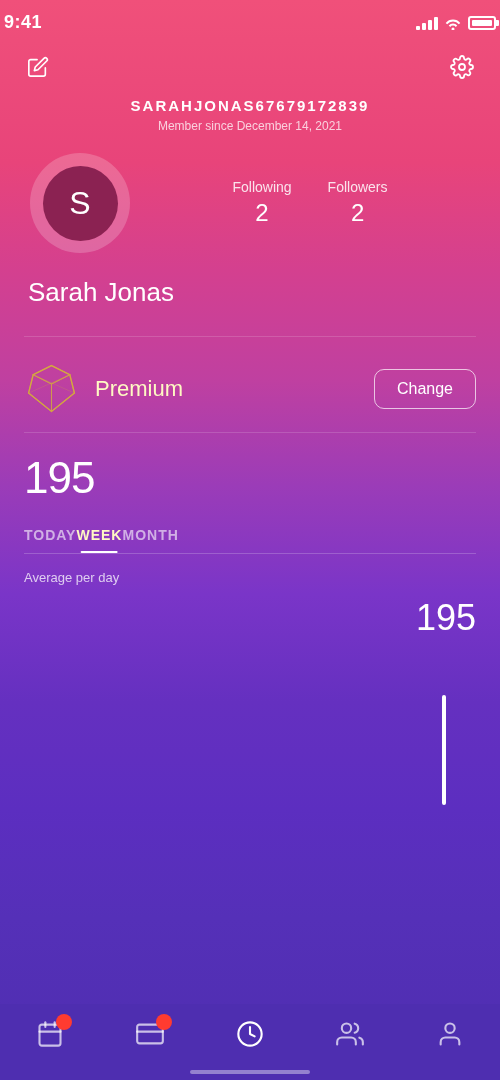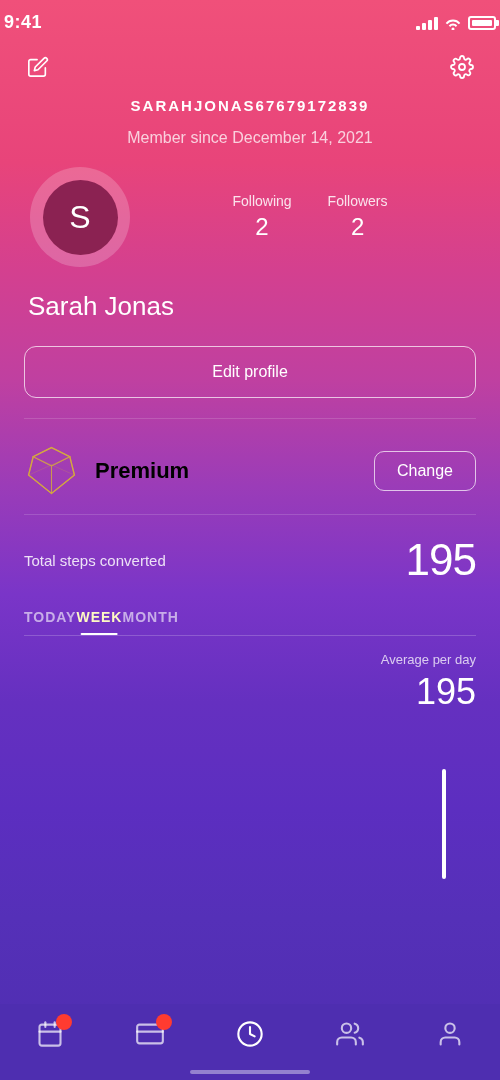--- a/index.html
+++ b/index.html
@@ -133,22 +133,22 @@
     }
     .username-text {
       color: white;
       font-size: 15px;
       font-weight: 600;
       letter-spacing: 2px;
       text-transform: uppercase;
     }
     .member-since {
       color: rgba(255,255,255,0.75);
-      font-size: 16px;
-      margin-top: 15px;
+      font-size: 12px;
+      margin-top: 5px;
     }
 
     
     .profile-section {
       display: flex;
       align-items: center;
       padding: 16px 30px;
       gap: 20px;
     }
 
@@ -224,23 +224,23 @@
 
     
     .premium-section {
       margin: 24px 24px 16px;
       display: flex;
       align-items: center;
       gap: 16px;
     }
 
     .premium-label {
-      color: #000000;
+      color: #fef9c3;
       font-size: 22px;
-      font-weight: 700;
+      font-weight: 400;
       flex: 1;
     }
 
     .change-btn {
       border: 1.5px solid rgba(255,255,255,0.7);
       border-radius: 10px;
       padding: 10px 22px;
       color: white;
       font-size: 16px;
       cursor: pointer;
@@ -310,24 +310,24 @@
       background: rgba(255,255,255,0.2);
       margin: 0 24px;
     }
 
     
     .chart-area {
       padding: 16px 24px 0;
     }
 
     .avg-label {
-      text-align: right;
+      text-align: left;
       color: rgba(255,255,255,0.75);
       font-size: 13px;
-      margin-bottom: 4px;
+      margin-bottom: 12px;
     }
 
     .avg-value {
       text-align: right;
       color: white;
       font-size: 36px;
       font-weight: 200;
       margin-bottom: 16px;
     }
 
@@ -472,21 +472,20 @@
         <div class="stat-label">Followers</div>
         <div class="stat-value">2</div>
       </div>
     </div>
   </div>
 
   
   <div class="display-name">Sarah Jonas</div>
 
   
-  <button class="edit-profile-btn">Edit profile</button>
 
   
   <div class="divider-line"></div>
 
   
   <div class="premium-section">
     <svg class="gem-svg" viewBox="0 0 60 60" fill="none">
       <polygon points="30,5 50,15 55,35 30,55 5,35 10,15" stroke="#d4a840" stroke-width="1.5" fill="none"></polygon>
       <polygon points="30,5 50,15 30,25 10,15" stroke="#d4a840" stroke-width="1.2" fill="none" opacity="0.7"></polygon>
       <polygon points="30,25 50,15 55,35 30,55" stroke="#d4a840" stroke-width="1.2" fill="none" opacity="0.5"></polygon>
@@ -497,21 +496,20 @@
     </svg>
     <span class="premium-label">Premium</span>
     <button class="change-btn">Change</button>
   </div>
 
   
   <div class="divider-line"></div>
 
   
   <div class="steps-section">
-    <span class="steps-label">Total steps converted</span>
     <span class="steps-value">195</span>
   </div>
 
   
   <div class="tabs-section">
     <div class="tabs-row">
       <div class="tab-item">TODAY</div>
       <div class="tab-item active">WEEK</div>
       <div class="tab-item">MONTH</div>
     </div>

